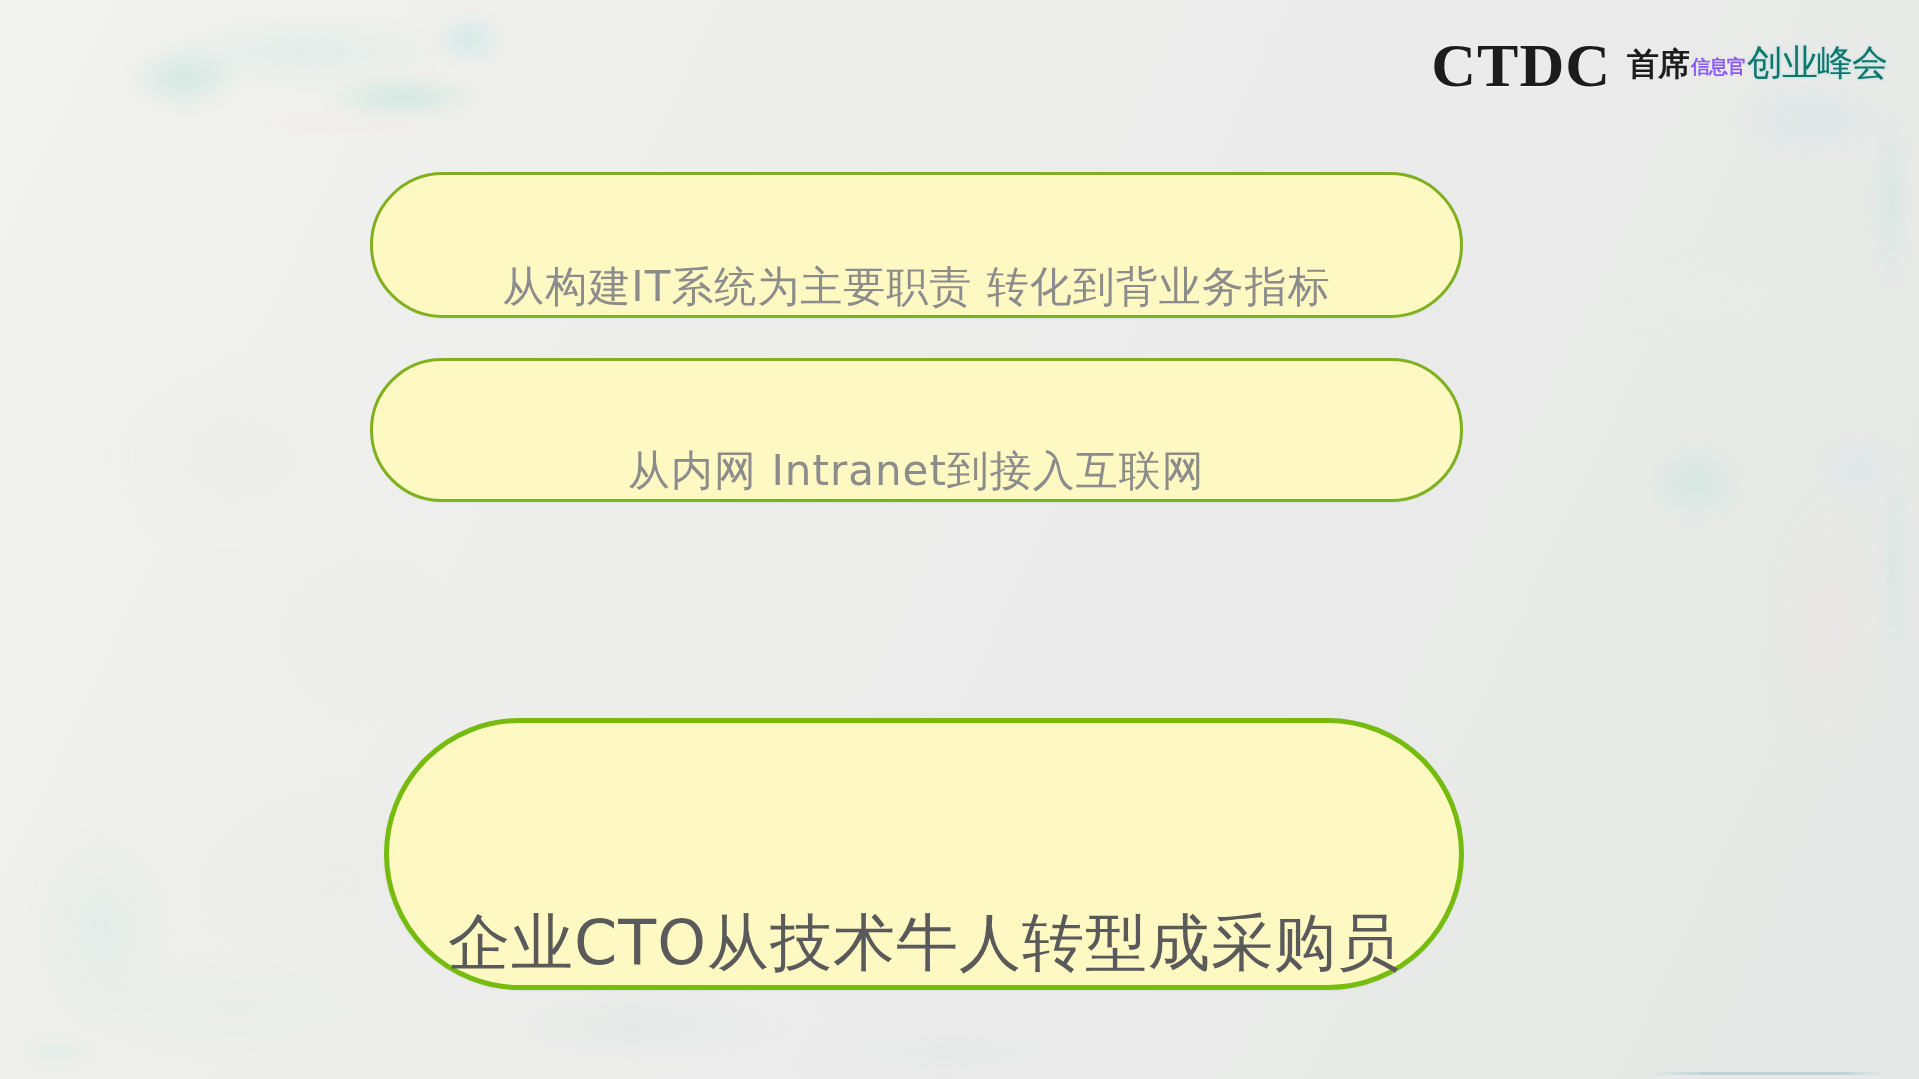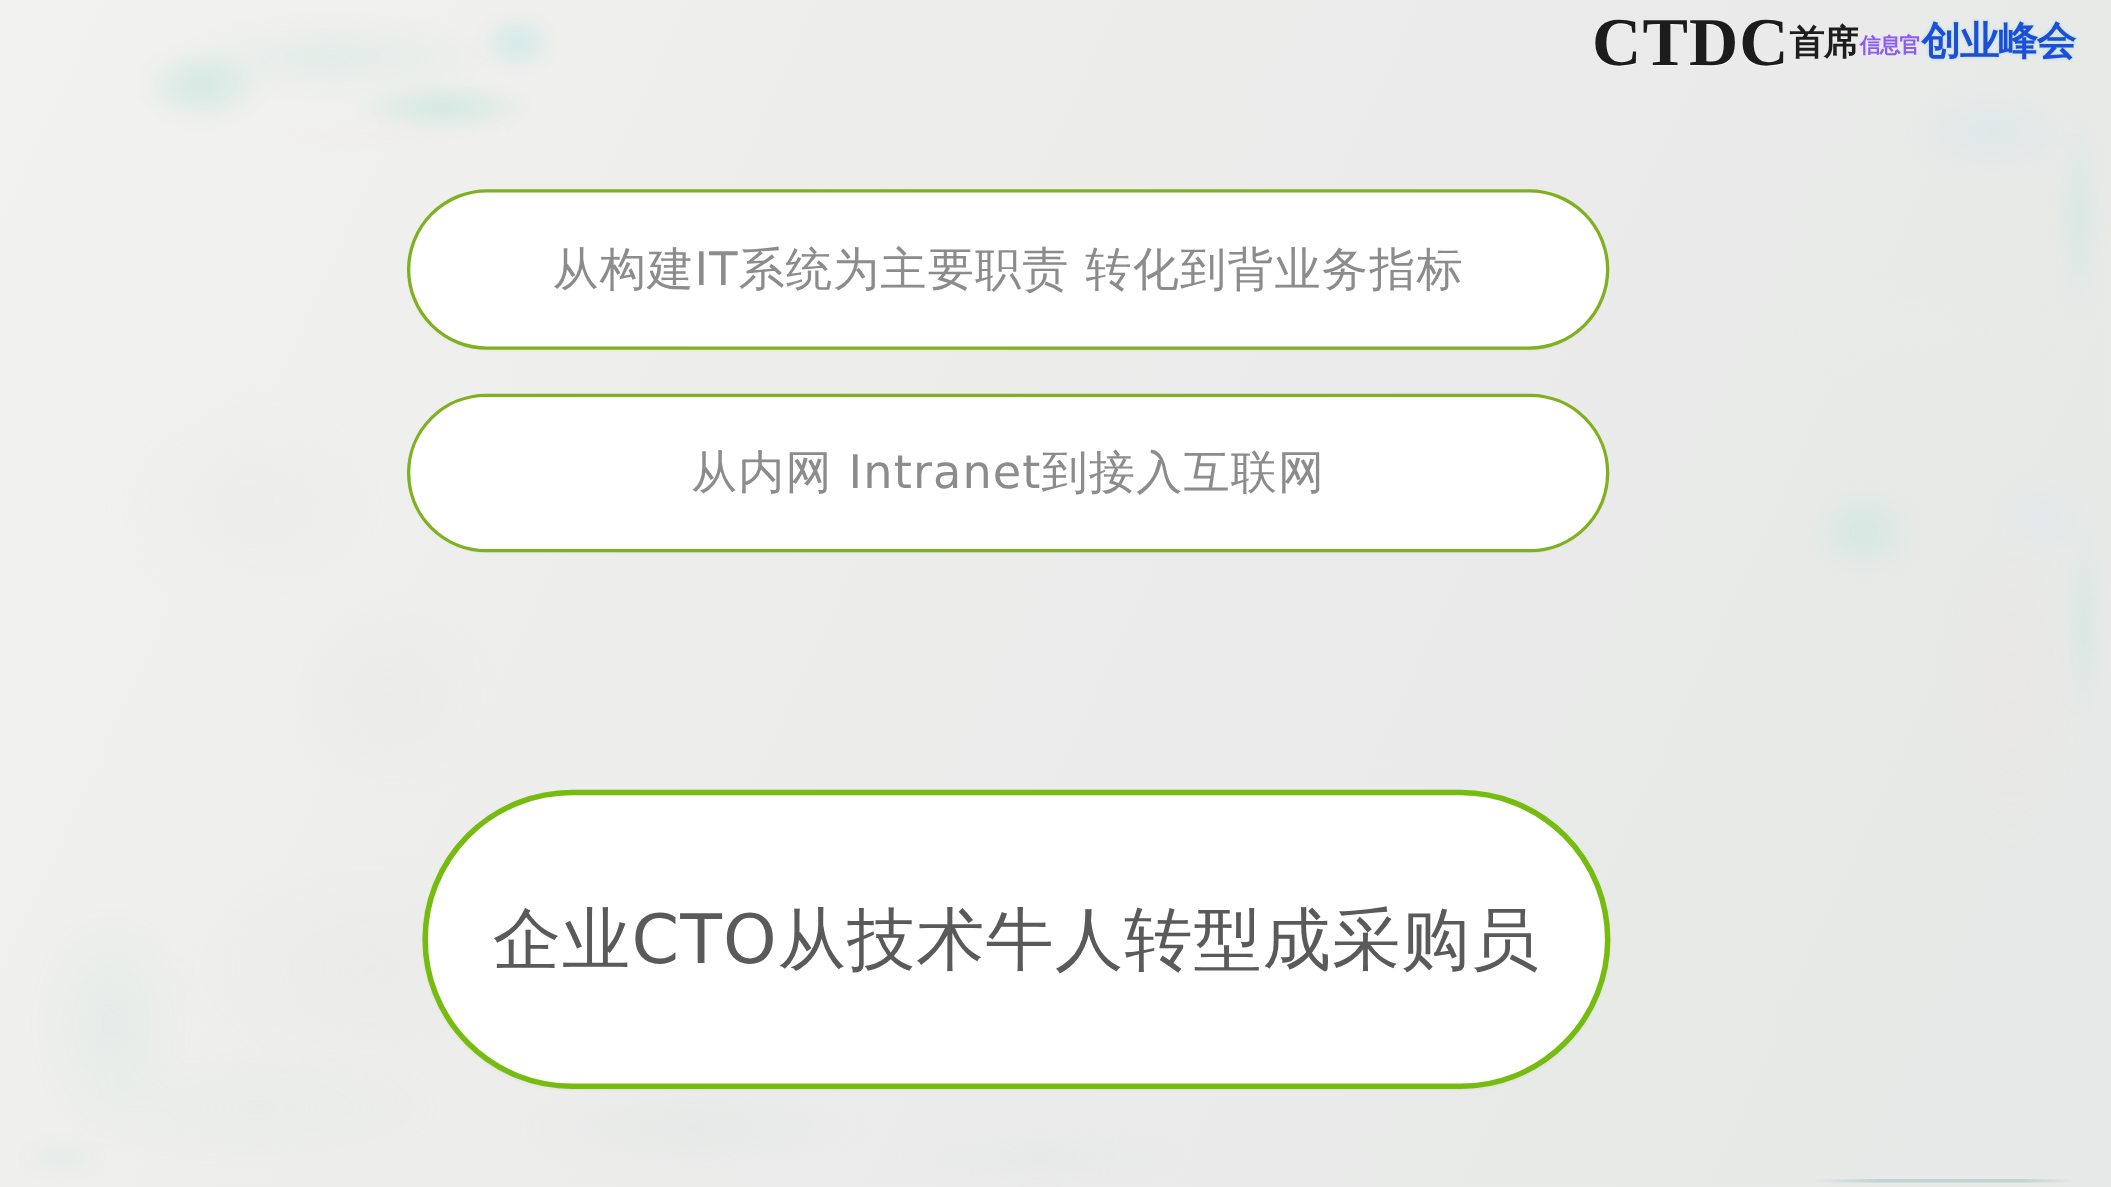--- a/index.html
+++ b/index.html
@@ -73,24 +73,25 @@
   .wm-mid {
     left: 60px; top: 330px; width: 420px; height: 420px;
     background:
       radial-gradient(closest-side at 40% 30%, rgba(228,228,228,0.40), rgba(228,228,228,0) 78%),
       radial-gradient(closest-side at 70% 72%, rgba(220,226,222,0.32), rgba(220,226,222,0) 76%);
   }
 
   
   .logo-wrap {
     position: absolute;
-    top: 4px;
+    top: 30px;
     right: 32px;
     display: flex;
     align-items: center;
+    gap: 16px;
     height: 70px;
     text-align: center;
   }
   .logo-ctdc {
     font-family: "Liberation Serif", "DejaVu Serif", serif;
     font-size: 62px;
     line-height: 1;
     font-weight: 700;
     color: #1c1c1c;
     letter-spacing: 1px;
@@ -114,41 +115,41 @@
     font-size: 19px;
     font-weight: 700;
     color: #8b5cf6;
     letter-spacing: -1px;
     position: relative;
     top: -2px;
   }
   .logo-cn-teal {
     font-family: "DejaVu Sans", "Liberation Sans", sans-serif;
     font-size: 36px;
-    font-weight: 700;
-    color: #1d4ed8;
+    font-weight: 400;
+    color: #0f766e;
     letter-spacing: -1px;
     text-shadow: 0 0 3px rgba(35,198,198,0.35);
   }
   .logo-underline {
     position: absolute;
     right: 32px;
     bottom: 4px;
     width: 240px;
     height: 3px;
     background: linear-gradient(90deg, rgba(160,200,205,0.0) 0%, rgba(150,195,200,0.55) 25%, rgba(150,195,200,0.55) 80%, rgba(160,200,205,0.0) 100%);
   }
 
   
   .pill {
     position: absolute;
     box-sizing: border-box;
-    background: #ffffff;
+    background: #fef9c3;
     display: flex;
-    align-items: center;
+    align-items: flex-end;
     justify-content: center;
     text-align: center;
   }
   .pill.small {
     border: 3px solid #7fb020;
     border-radius: 999px;
     box-shadow: 0 1px 2px rgba(0,0,0,0.04);
   }
   .pill.small .pill-text {
     font-family: "DejaVu Sans", "Liberation Sans", sans-serif;

